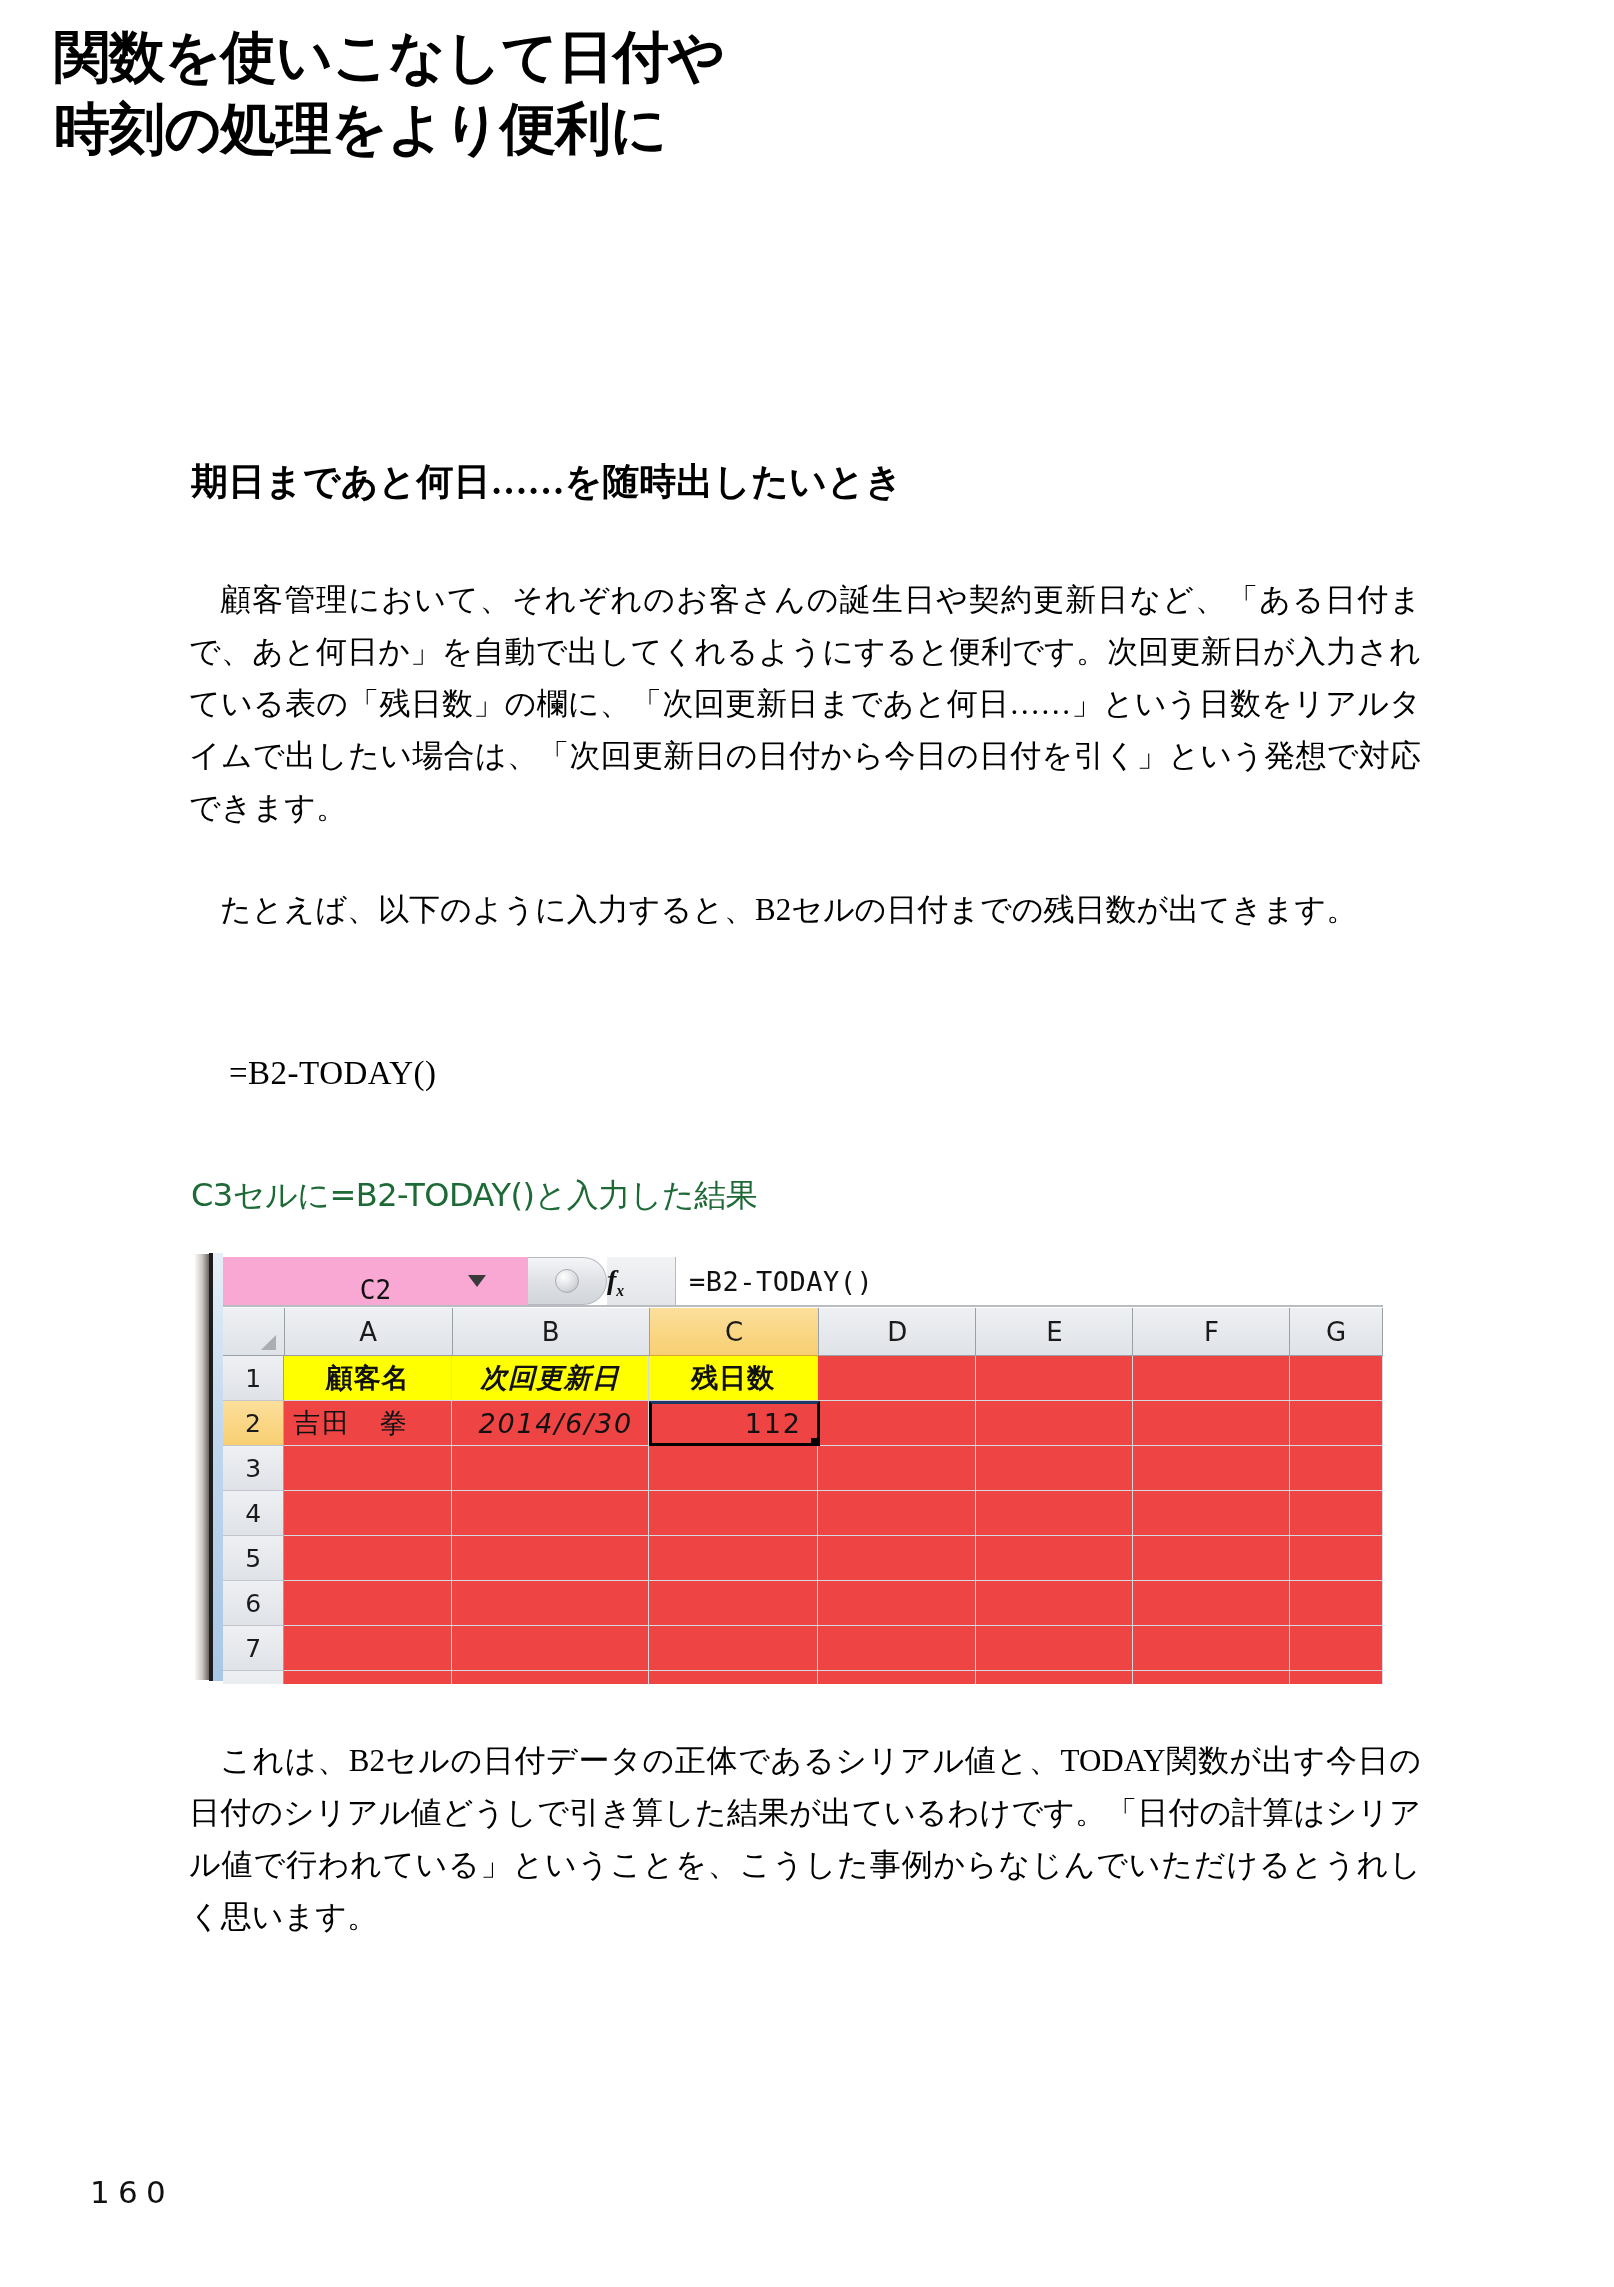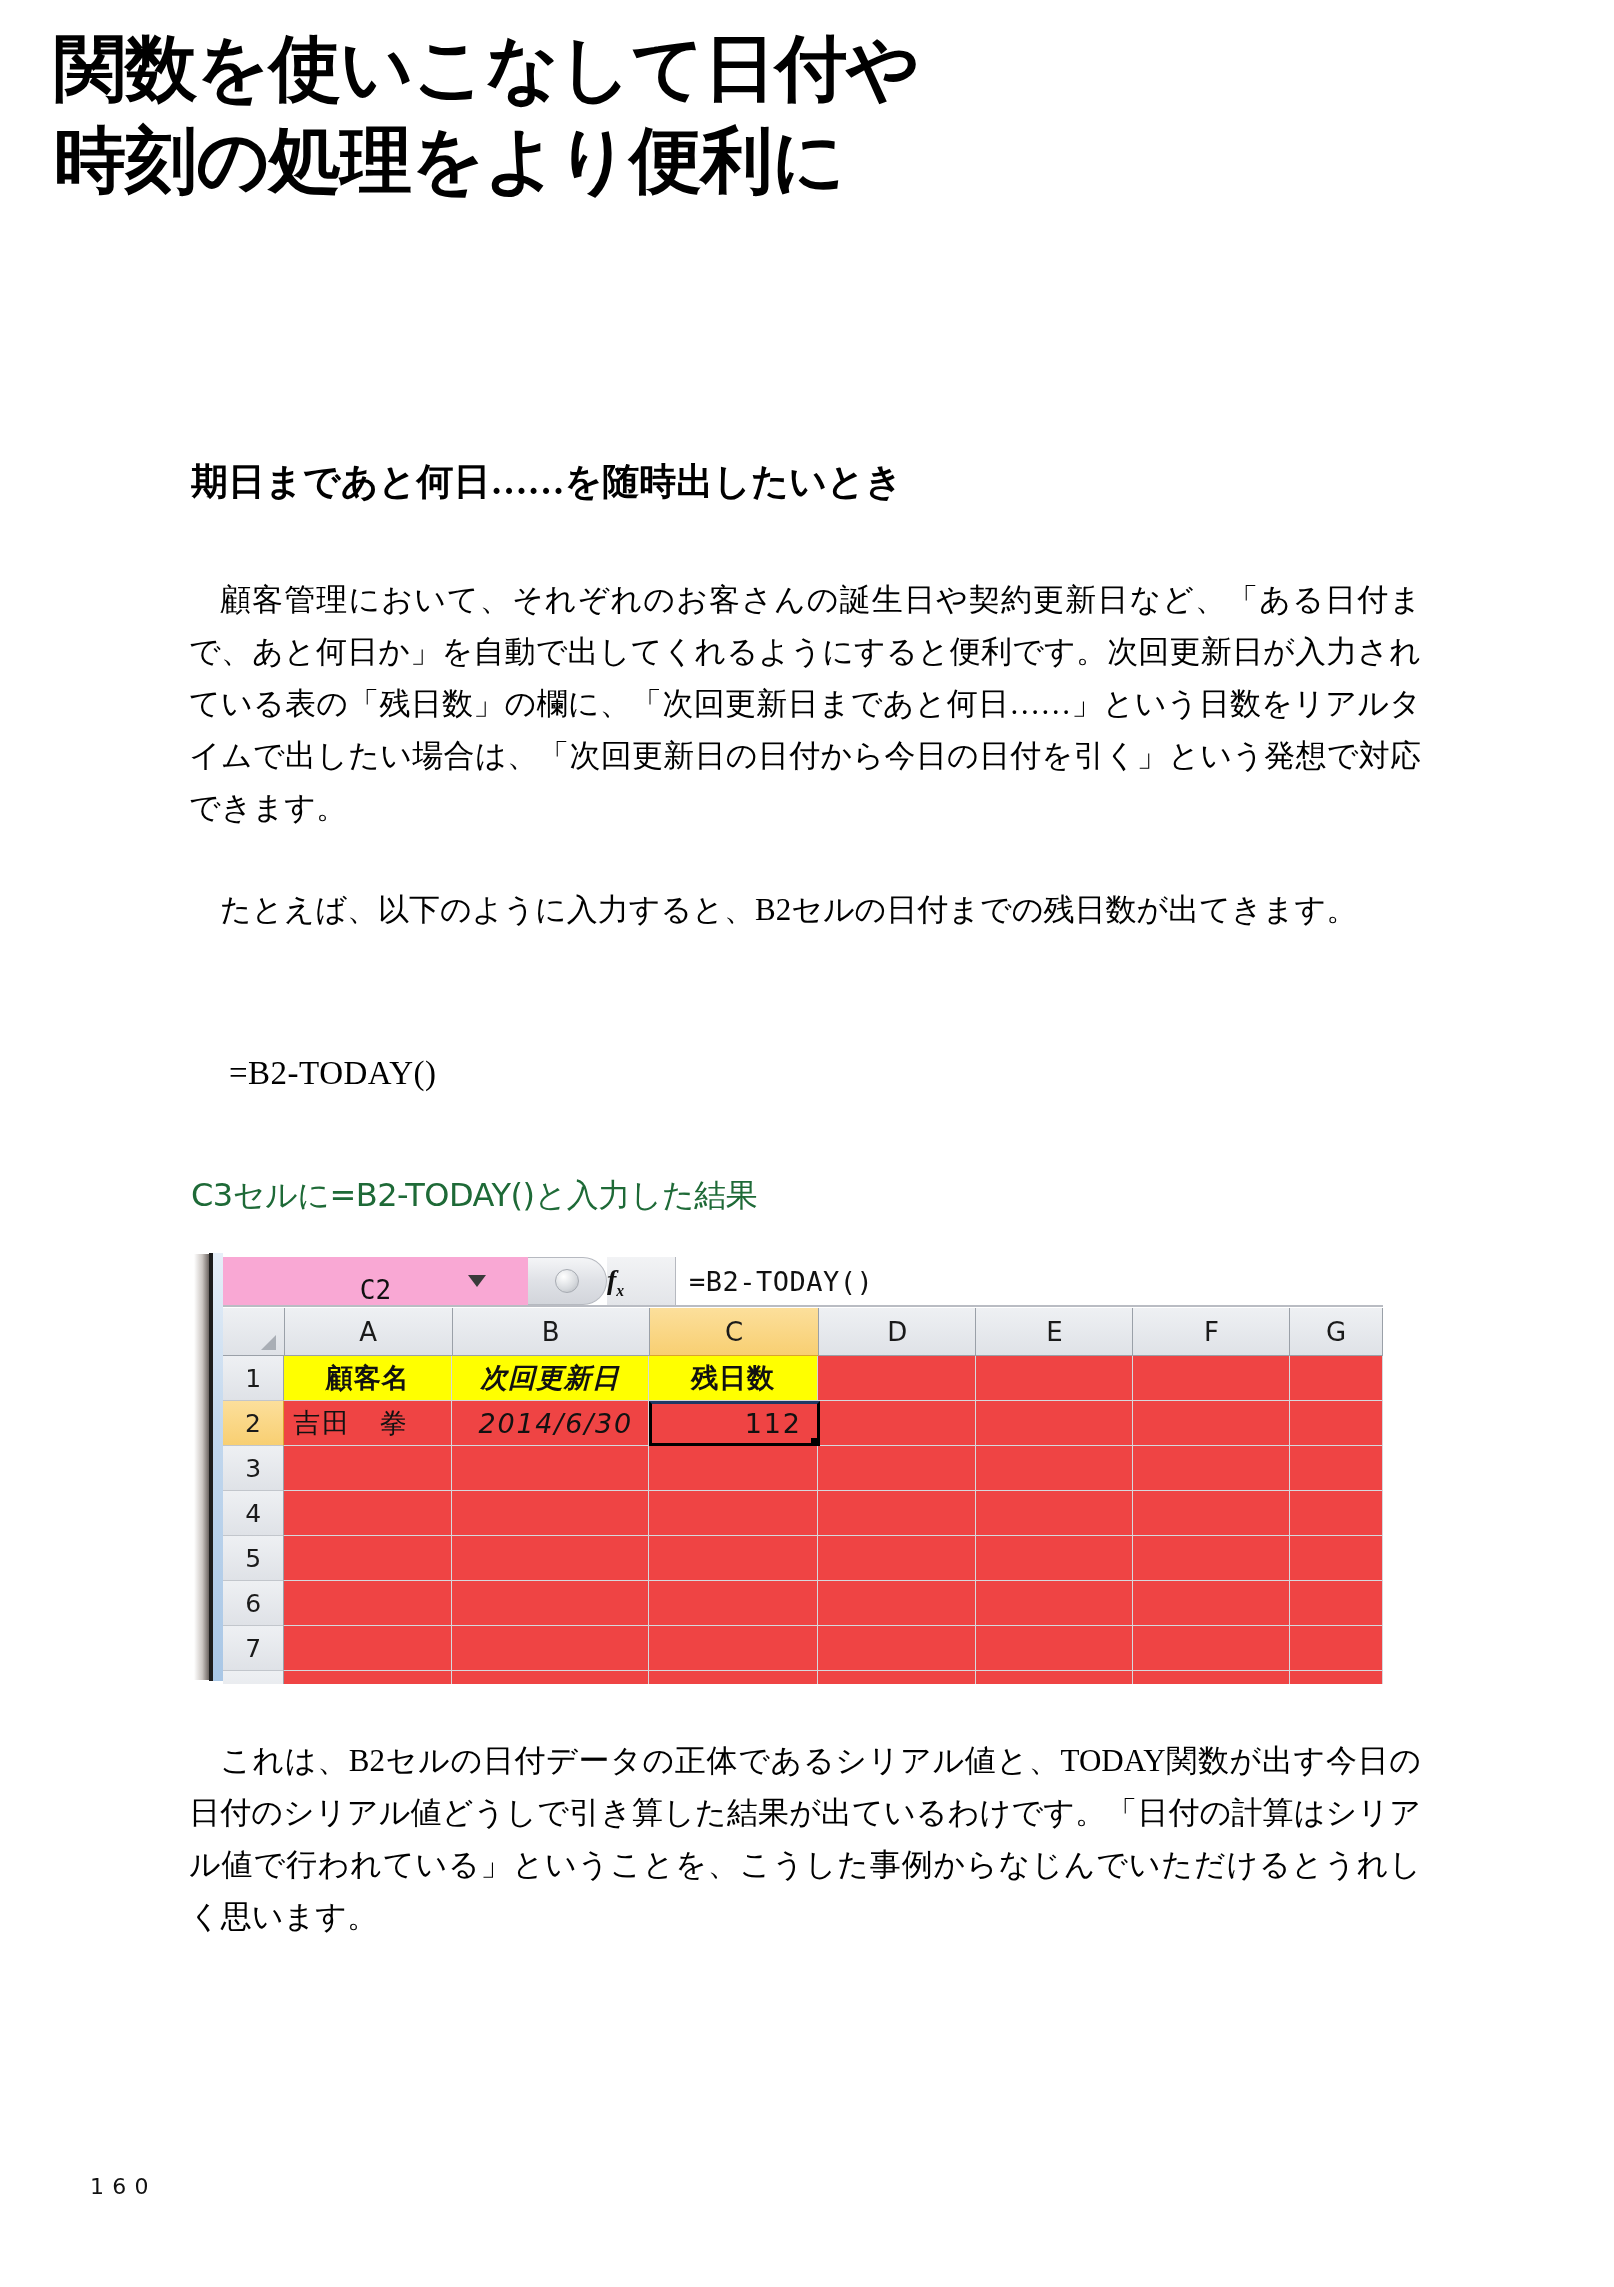--- a/index.html
+++ b/index.html
@@ -15,23 +15,23 @@
     color: #000000;
     overflow: hidden;
   }
 
   
   .page-title {
     position: absolute;
     left: 54px;
     top: 22px;
     width: 1292px;
-    font-family: Liberation Sans, sans-serif;
+    font-family: Liberation Serif, serif;
     font-weight: 700;
-    font-size: 72px;
+    font-size: 56px;
     line-height: 1.28;
     letter-spacing: -0.9px;
     color: #000;
     white-space: pre-line;
   }
 
   
   .section-heading {
     position: absolute;
     left: 191px;
@@ -330,21 +330,21 @@
     height: 11px;
     background: #000000;
   }
 
   
   .folio {
     position: absolute;
     left: 90px;
     top: 2174px;
     font-family: "DejaVu Sans", sans-serif;
-    font-size: 22px;
+    font-size: 31px;
     letter-spacing: 8.3px;
     color: #111;
   }
 </style>
 </head>
 <body>
 
 <div class="page-title">関数を使いこなして日付や
 時刻の処理をより便利に</div>
 

